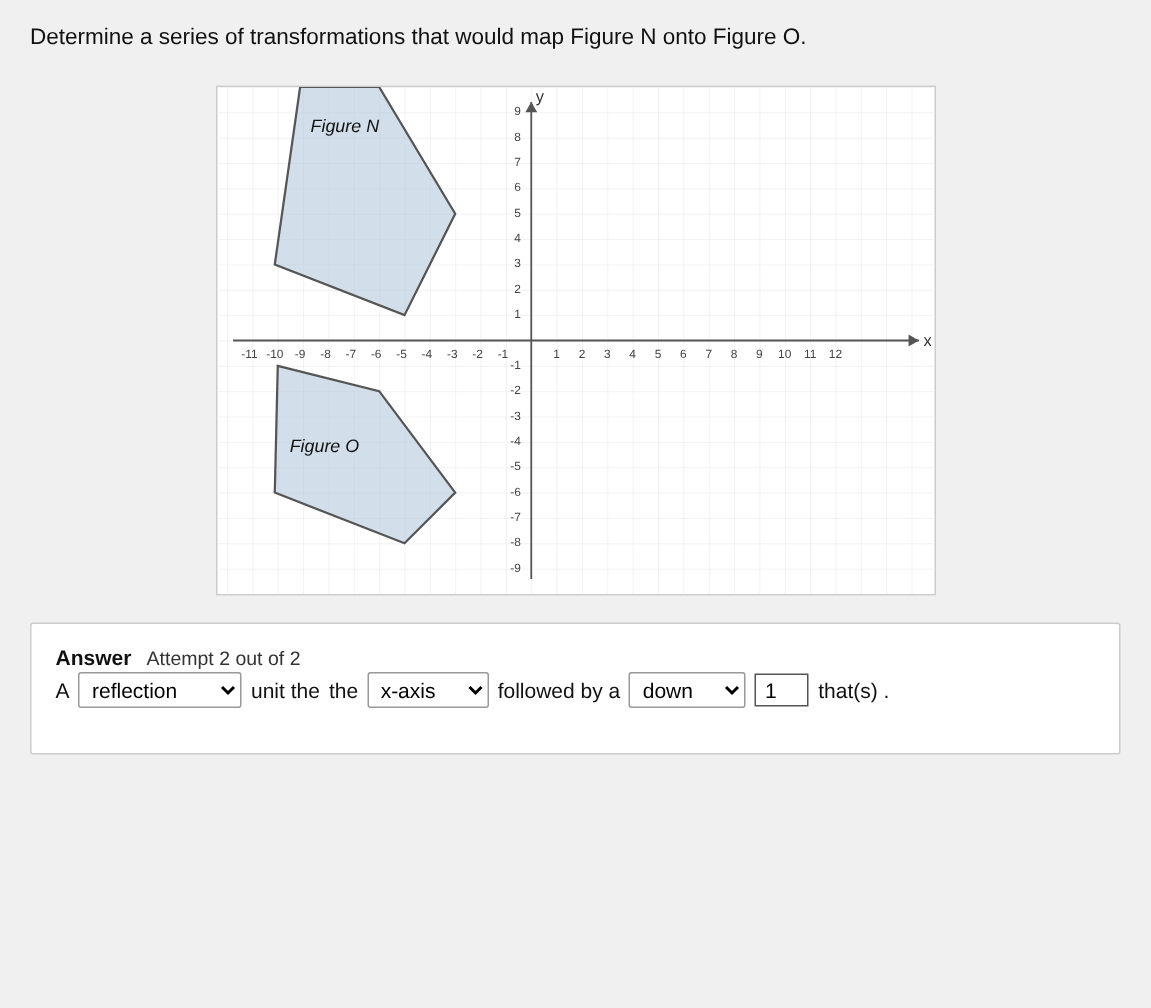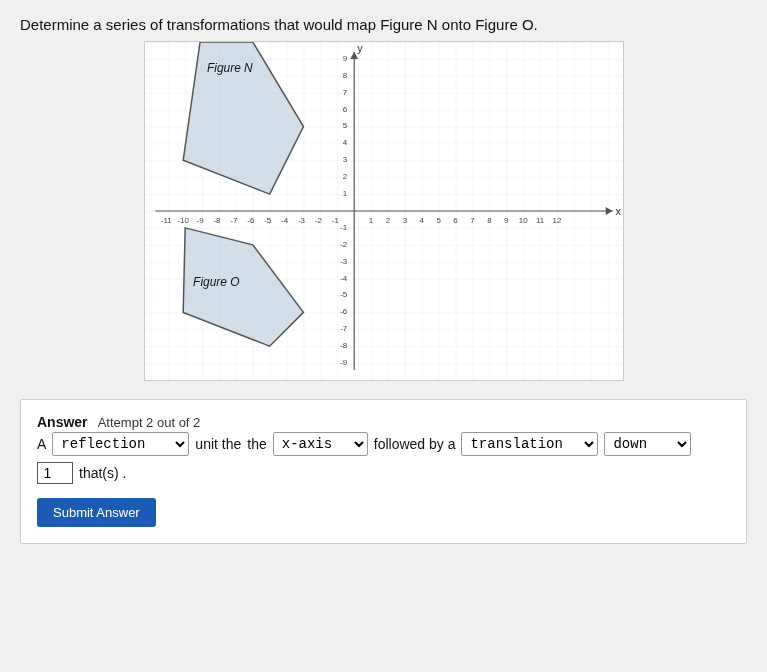--- a/index.html
+++ b/index.html
@@ -7,21 +7,21 @@
       width: 767px;
       min-height: 672px;
       background: #f0f0f0;
       font-family: 'Times New Roman', Times, serif;
       font-size: 14px;
       color: #111;
       padding: 16px 20px;
     }
     .question-text {
       font-size: 15px;
-      margin-bottom: 8px;
+      margin-bottom: 24px;
       font-family: Arial, sans-serif;
     }
     .graph-container {
       display: flex;
       justify-content: center;
       margin-bottom: 18px;
     }
     .graph-area {
       position: relative;
       width: 480px;
@@ -58,21 +58,21 @@
       flex-wrap: wrap;
       font-family: Arial, sans-serif;
       font-size: 14px;
       margin-bottom: 14px;
     }
     .answer-row select {
       border: 1px solid #999;
       background: white;
       padding: 2px 18px 2px 4px;
       font-size: 14px;
-      font-family: Liberation Mono, monospace;
+      font-family: Liberation Sans, sans-serif;
       border-radius: 2px;
       appearance: auto;
     }
     .answer-row input[type="number"] {
       width: 36px;
       border: 1px solid #555;
       text-align: center;
       font-size: 14px;
       padding: 2px 4px;
       background: white;
@@ -199,33 +199,26 @@
 
     <select>
       <option value="x-axis" selected="">x-axis</option>
       <option value="y-axis">y-axis</option>
       <option value="y=x">y=x</option>
       <option value="y=-x">y=-x</option>
     </select>
 
     <span class="static-text">followed by a</span>
 
-    <select>
-      <option value="translation" selected="">translation</option>
-      <option value="rotation">rotation</option>
-      <option value="reflection">reflection</option>
-      <option value="dilation">dilation</option>
-    </select>
 
     <select>
       <option value="down" selected="">down</option>
       <option value="up">up</option>
       <option value="left">left</option>
       <option value="right">right</option>
     </select>
 
     <input type="number" value="1" min="0" style="">
 
     <span class="static-text">that(s) .</span>
   </div>
   
-  <button class="submit-btn">Submit Answer</button>
 </div>
 
 </body></html>

